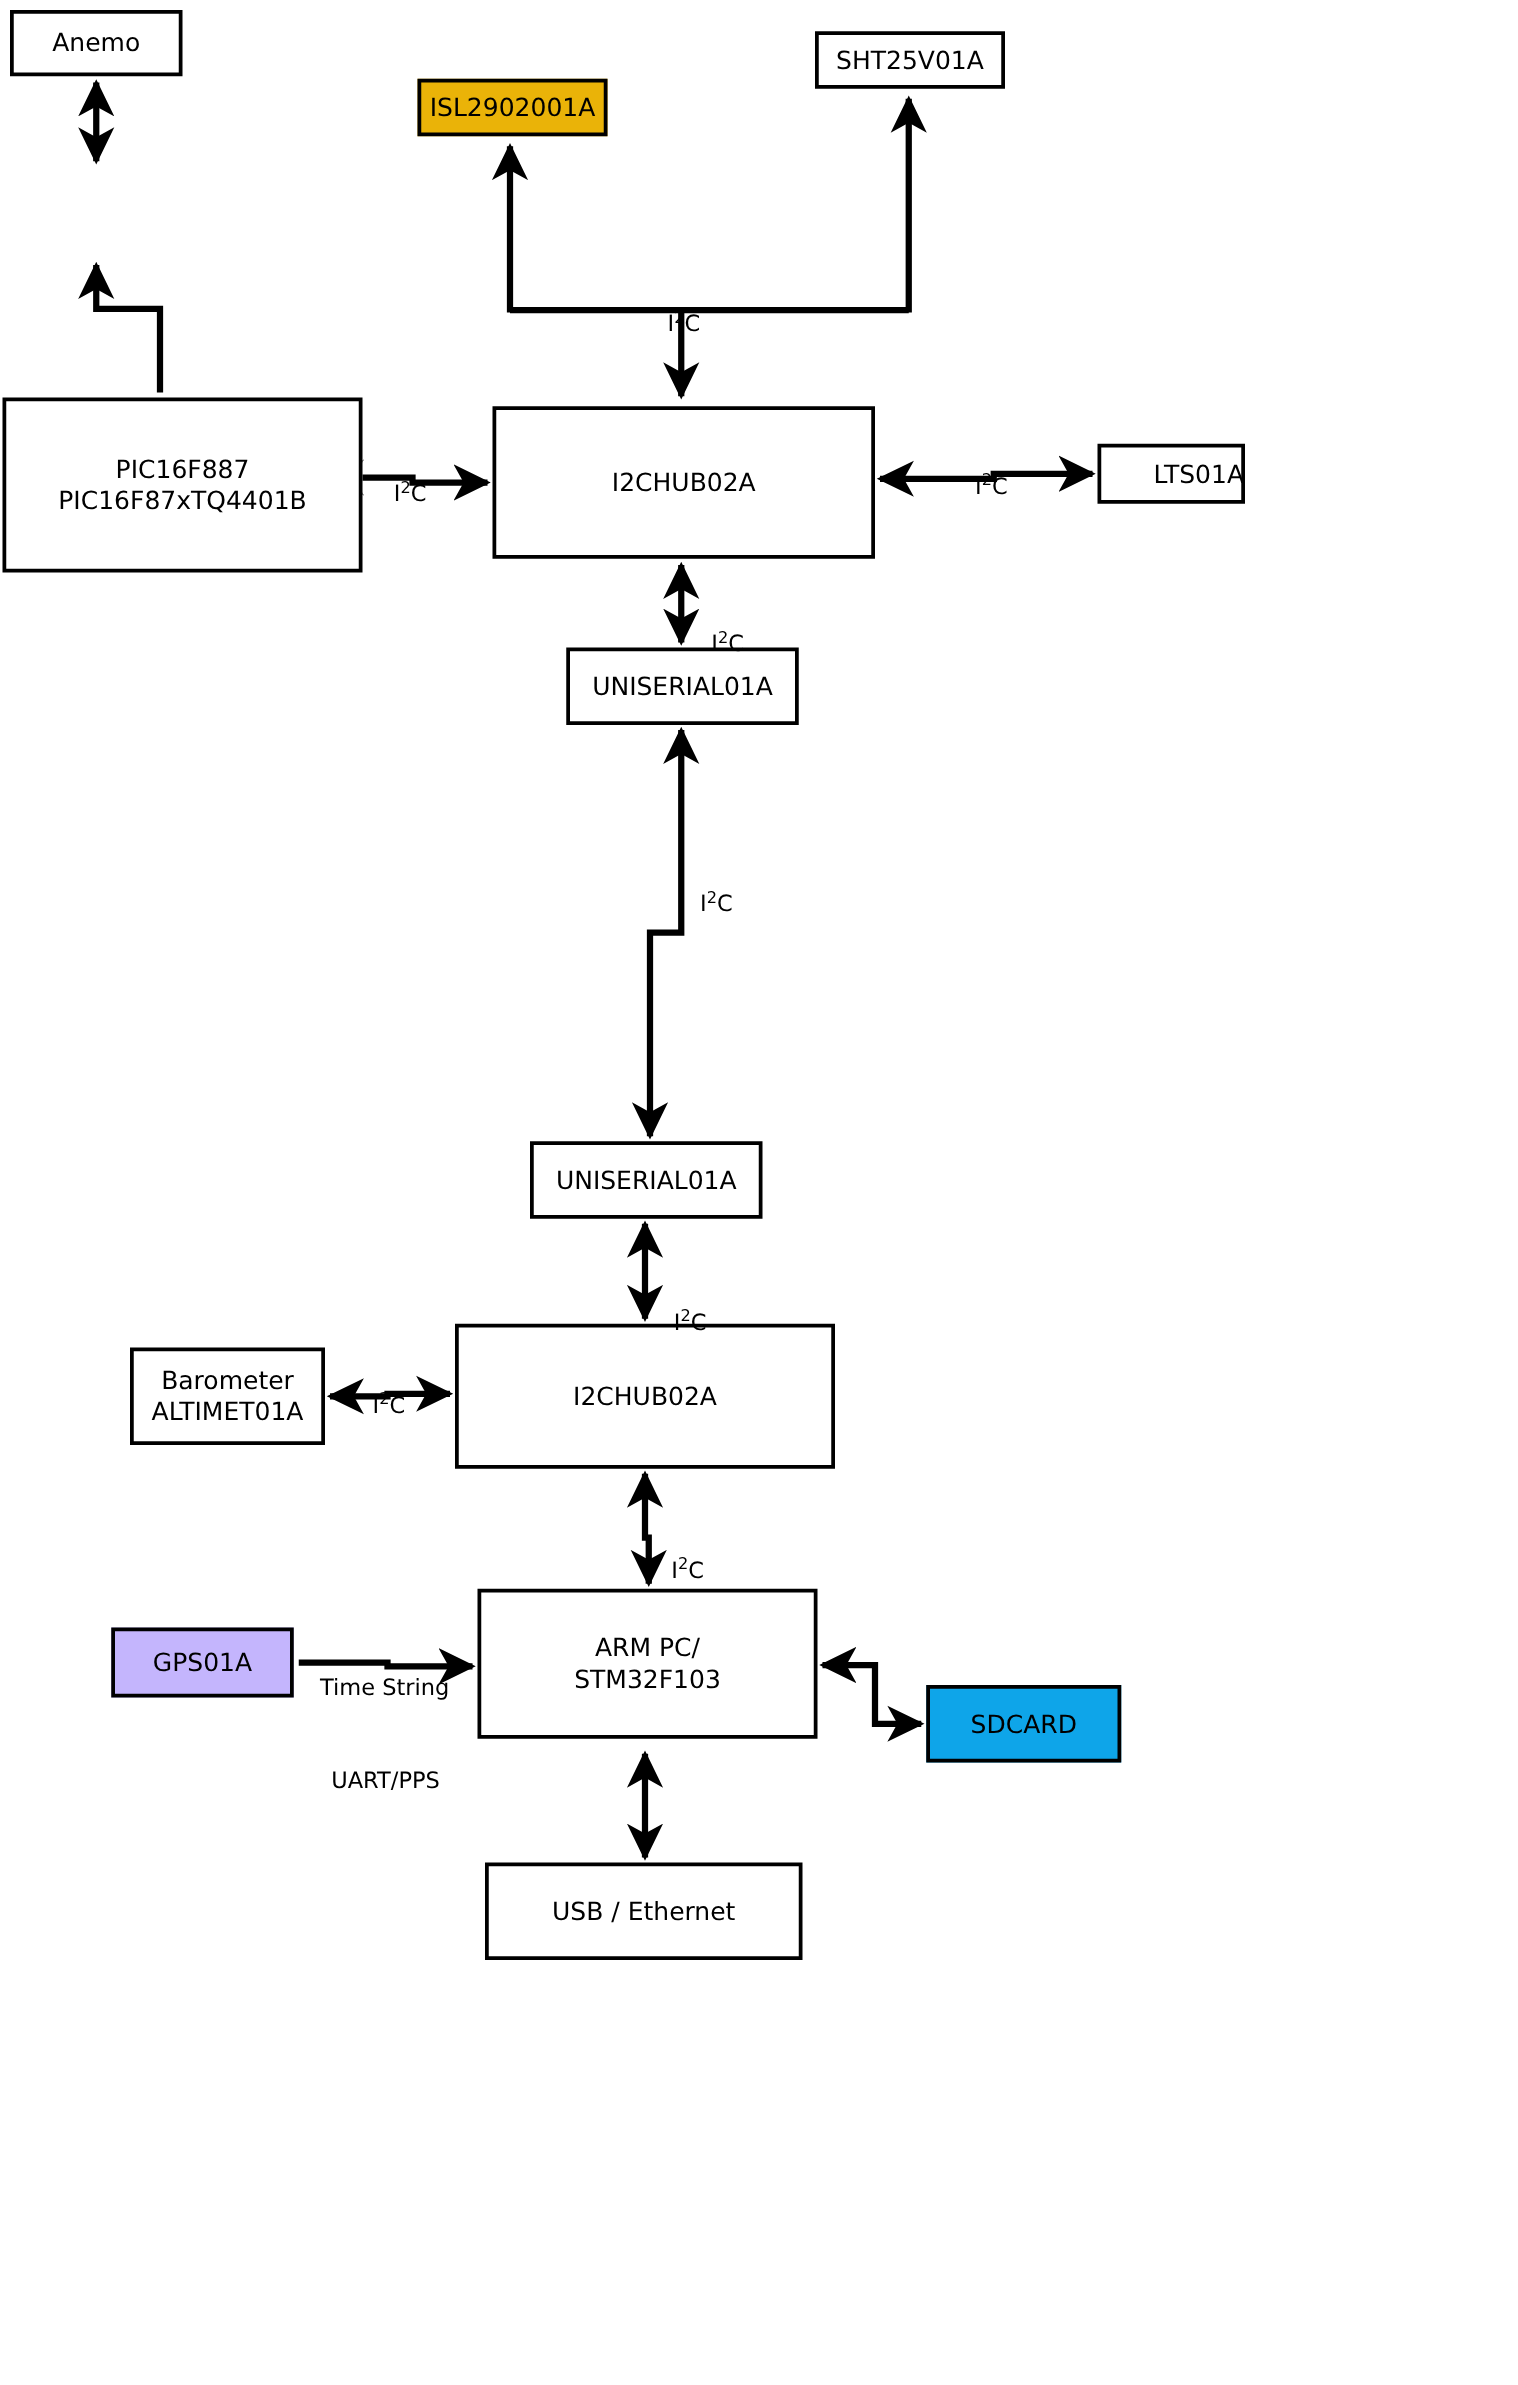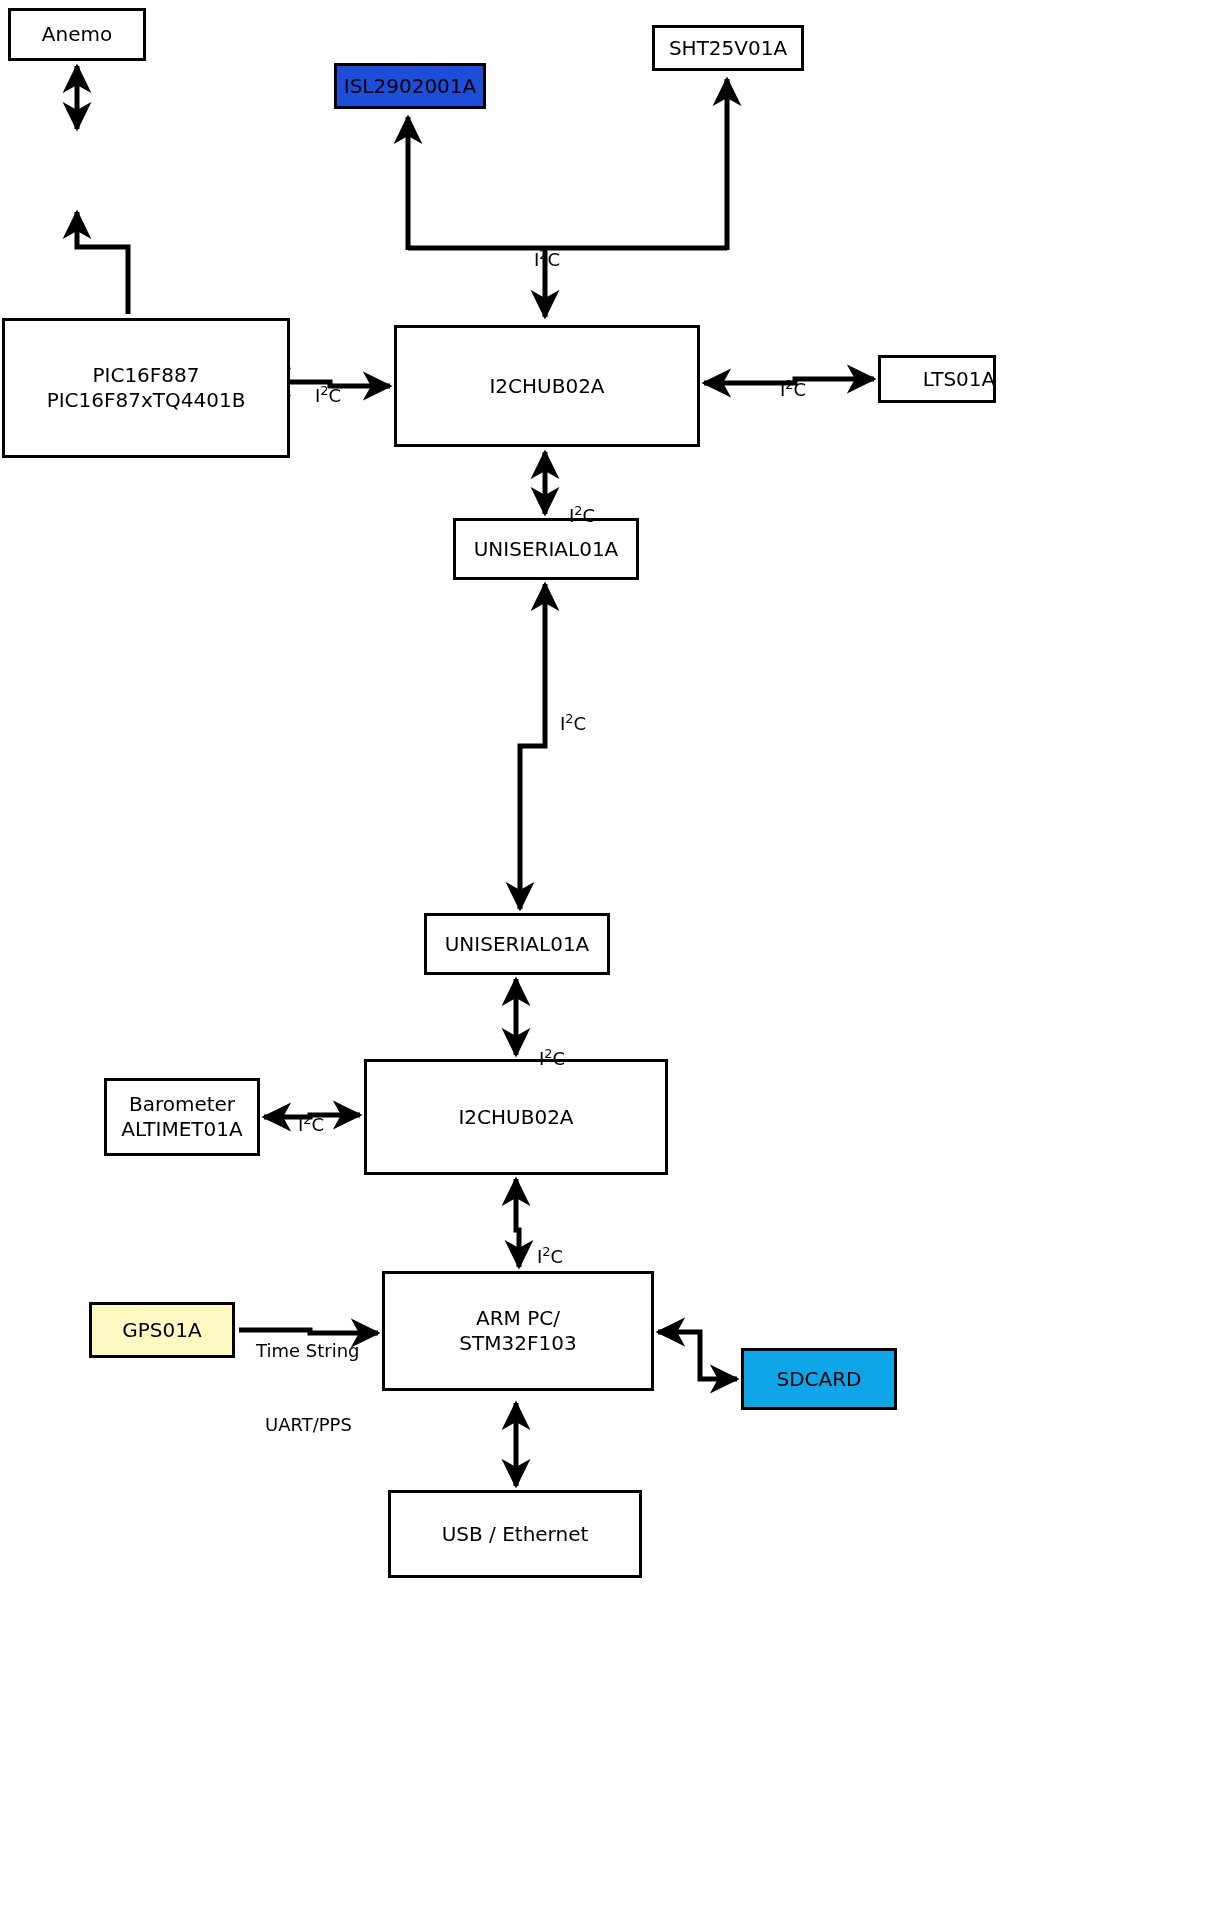--- a/index.html
+++ b/index.html
@@ -80,21 +80,21 @@
     </g>
   </svg>
 
   <div class="node" style="left: 8px; top: 8px; width: 138px; height: 53px; border-color: rgb(0, 0, 0); background: rgb(255, 255, 255);">
     <span class="lbl">Anemo</span>
   </div>
   <div class="node" style="left: 2px; top: 318px; width: 288px; height: 140px; border-color: rgb(0, 0, 0); background: rgb(255, 255, 255);">
     <span class="lbl">PIC16F887
 PIC16F87xTQ4401B</span>
   </div>
-  <div class="node" style="left: 334px; top: 63px; width: 152px; height: 46px; border-color: rgb(0, 0, 0); background: #1d4ed8;">
+  <div class="node" style="left: 334px; top: 63px; width: 152px; height: 46px; border-color: rgb(0, 0, 0); background: #eab308;">
     <span class="lbl">ISL2902001A</span>
   </div>
   <div class="node" style="left: 652px; top: 25px; width: 152px; height: 46px; border-color: rgb(0, 0, 0); background: rgb(255, 255, 255);">
     <span class="lbl">SHT25V01A</span>
   </div>
   <div class="node" style="left: 394px; top: 325px; width: 306px; height: 122px; border-color: rgb(0, 0, 0); background: rgb(255, 255, 255);">
     <span class="lbl">I2CHUB02A</span>
   </div>
   <div class="node" style="left: 878px; top: 355px; width: 118px; height: 48px; border-color: rgb(0, 0, 0); background: rgb(255, 255, 255); padding-left: 44px;">
     <span class="lbl">LTS01A</span>
@@ -109,27 +109,27 @@
     <span class="lbl">I2CHUB02A</span>
   </div>
   <div class="node" style="left: 104px; top: 1078px; width: 156px; height: 78px; border-color: rgb(0, 0, 0); background: rgb(255, 255, 255);">
     <span class="lbl">Barometer
 ALTIMET01A</span>
   </div>
   <div class="node" style="left: 382px; top: 1271px; width: 272px; height: 120px; border-color: rgb(0, 0, 0); background: rgb(255, 255, 255);">
     <span class="lbl">ARM PC/
 STM32F103</span>
   </div>
-  <div class="node" style="left: 89px; top: 1302px; width: 146px; height: 56px; border-color: rgb(0, 0, 0); background: #fef9c3;">
+  <div class="node" style="left: 89px; top: 1302px; width: 146px; height: 56px; border-color: rgb(0, 0, 0); background: #c4b5fd;">
     <span class="lbl">GPS01A</span>
   </div>
   <div class="node" style="left: 741px; top: 1348px; width: 156px; height: 62px; border-color: rgb(0, 0, 0); background: #0ea5e9;">
     <span class="lbl">SDCARD</span>
   </div>
-  <div class="node" style="left: 388px; top: 1490px; width: 254px; height: 88px; border-color: rgb(0, 0, 0); background: rgb(255, 255, 255); justify-content: center;">
+  <div class="node" style="left: 388px; top: 1490px; width: 254px; height: 78px; border-color: rgb(0, 0, 0); background: rgb(255, 255, 255); justify-content: center;">
     <span class="lbl">USB / Ethernet</span>
   </div>
 
   <div class="edge-label" style="left: 534px; top: 212px;">I<sup>2</sup>C</div>
   <div class="edge-label" style="left: 315px; top: 348px;">I<sup>2</sup>C</div>
   <div class="edge-label" style="left: 780px; top: 342px;">I<sup>2</sup>C</div>
   <div class="edge-label" style="left: 569px; top: 468px;">I<sup>2</sup>C</div>
   <div class="edge-label" style="left: 560px; top: 676px;">I<sup>2</sup>C</div>
   <div class="edge-label" style="left: 539px; top: 1011px;">I<sup>2</sup>C</div>
   <div class="edge-label" style="left: 298px; top: 1077px;">I<sup>2</sup>C</div>

